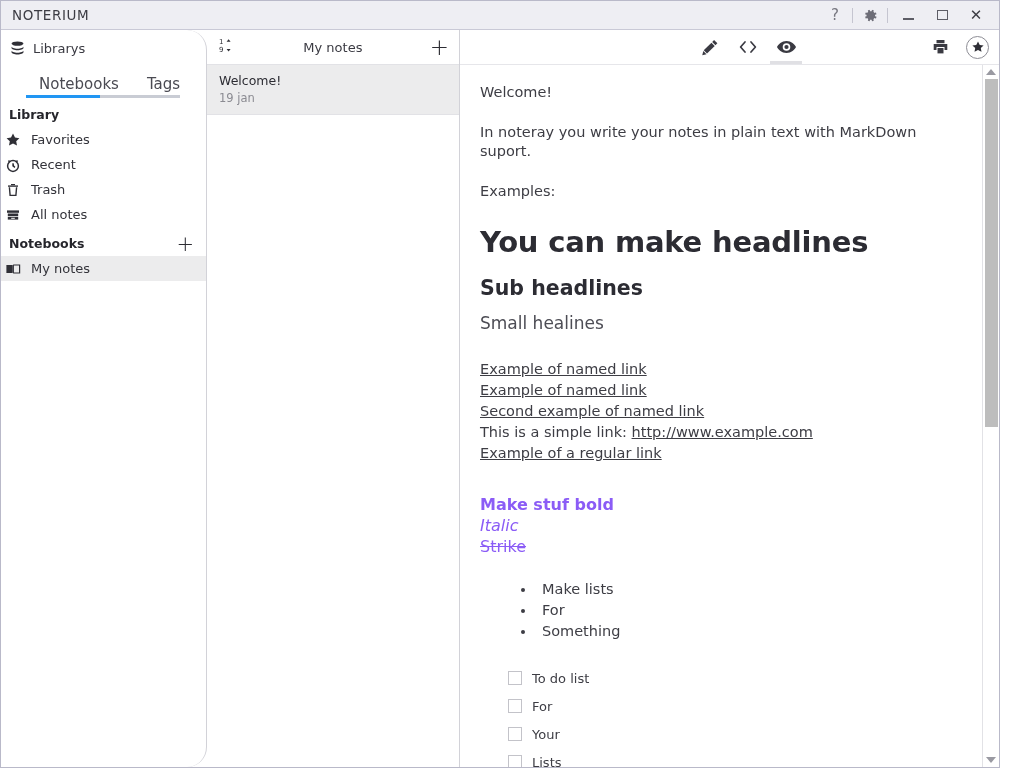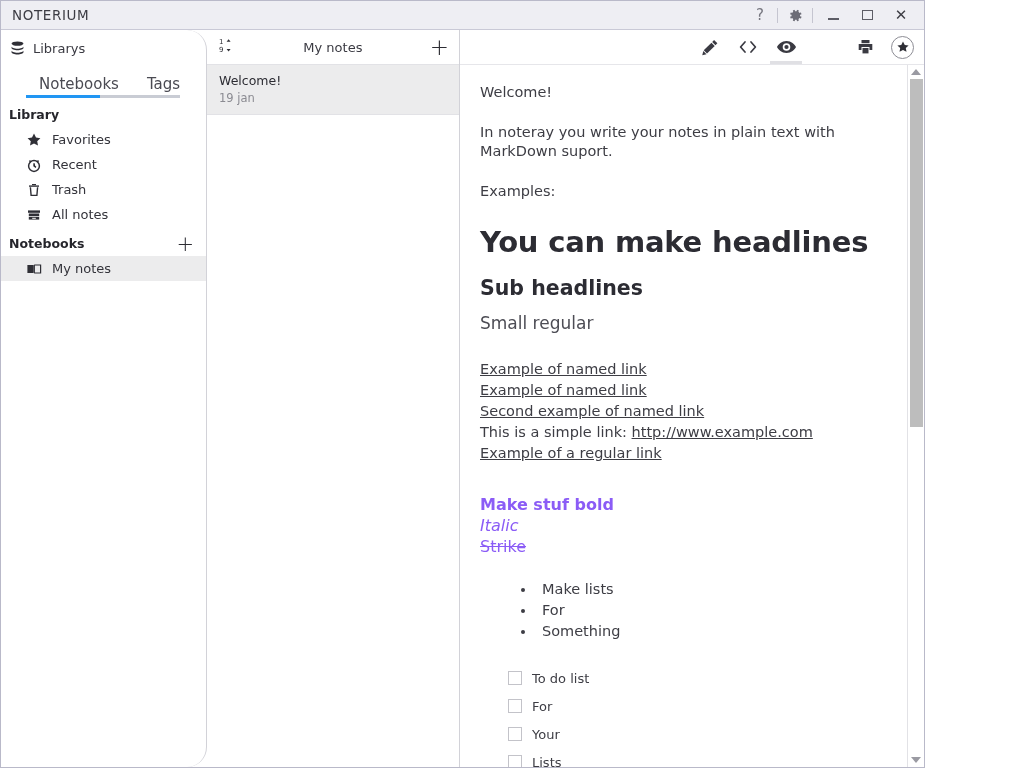--- a/index.html
+++ b/index.html
@@ -3,21 +3,21 @@
 <meta charset="utf-8">
 <style>
   * { box-sizing: border-box; margin: 0; padding: 0; }
   html, body {
     width: 1024px; height: 768px;
     font-family: "DejaVu Sans", sans-serif;
     background: #ffffff;
     overflow: hidden;
   }
   #app {
-    width: 925px; height: 768px;
+    width: 1000px; height: 768px;
     position: relative;
     border: 1px solid #b9b9c9;
     background: #ffffff;
     display: flex;
     flex-direction: column;
   }
 
   
   .titlebar {
     height: 29px;
@@ -126,21 +126,21 @@
     font-size: 21px;
     line-height: 14px;
     font-weight: 300;
     color: #2c2c33;
   }
   .nav-item {
     height: 25px;
     display: flex;
     align-items: center;
     gap: 9px;
-    padding-left: 24px;
+    padding-left: 3px;
     font-size: 13px;
     color: #33333a;
   }
   .nav-item.selected { background: #ececed; }
   .nav-item .ico {
     width: 18px; height: 18px;
     display: flex; align-items: center; justify-content: center;
     color: #33333a;
   }
 
@@ -519,21 +519,21 @@
       </div>
 
       <div class="doc-area">
         <div class="doc">
           <p>Welcome!</p>
           <p>In noteray you write your notes in plain text with MarkDown suport.</p>
           <p>Examples:</p>
 
           <h1>You can make headlines</h1>
           <h2>Sub headlines</h2>
-          <h3>Small regular</h3>
+          <h3>Small healines</h3>
 
           <div class="linkblock">
             <div><a class="lk" href="#">Example of named link</a></div>
             <div><a class="lk" href="#">Example of named link</a></div>
             <div><a class="lk" href="#">Second example of named link</a></div>
             <div><span>This is a simple link: </span><a class="lk" href="#">http://www.example.com</a></div>
             <div><a class="lk" href="#">Example of a regular link</a></div>
           </div>
 
           <div class="styleblock">

